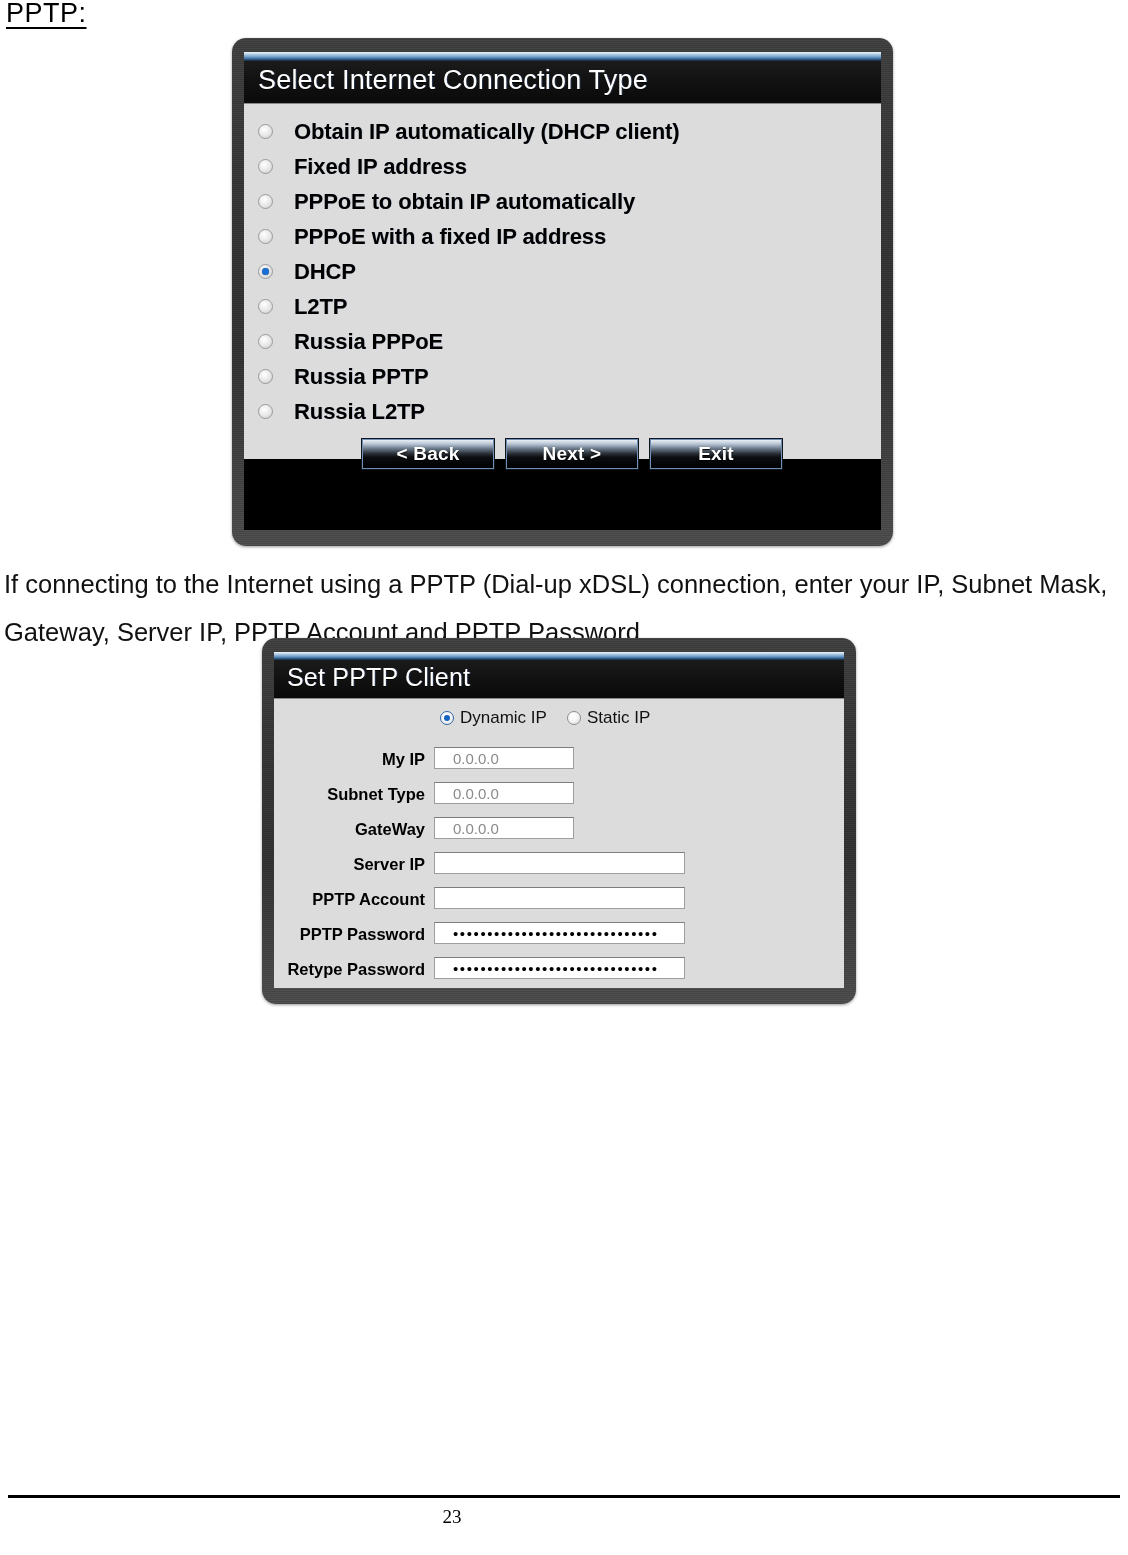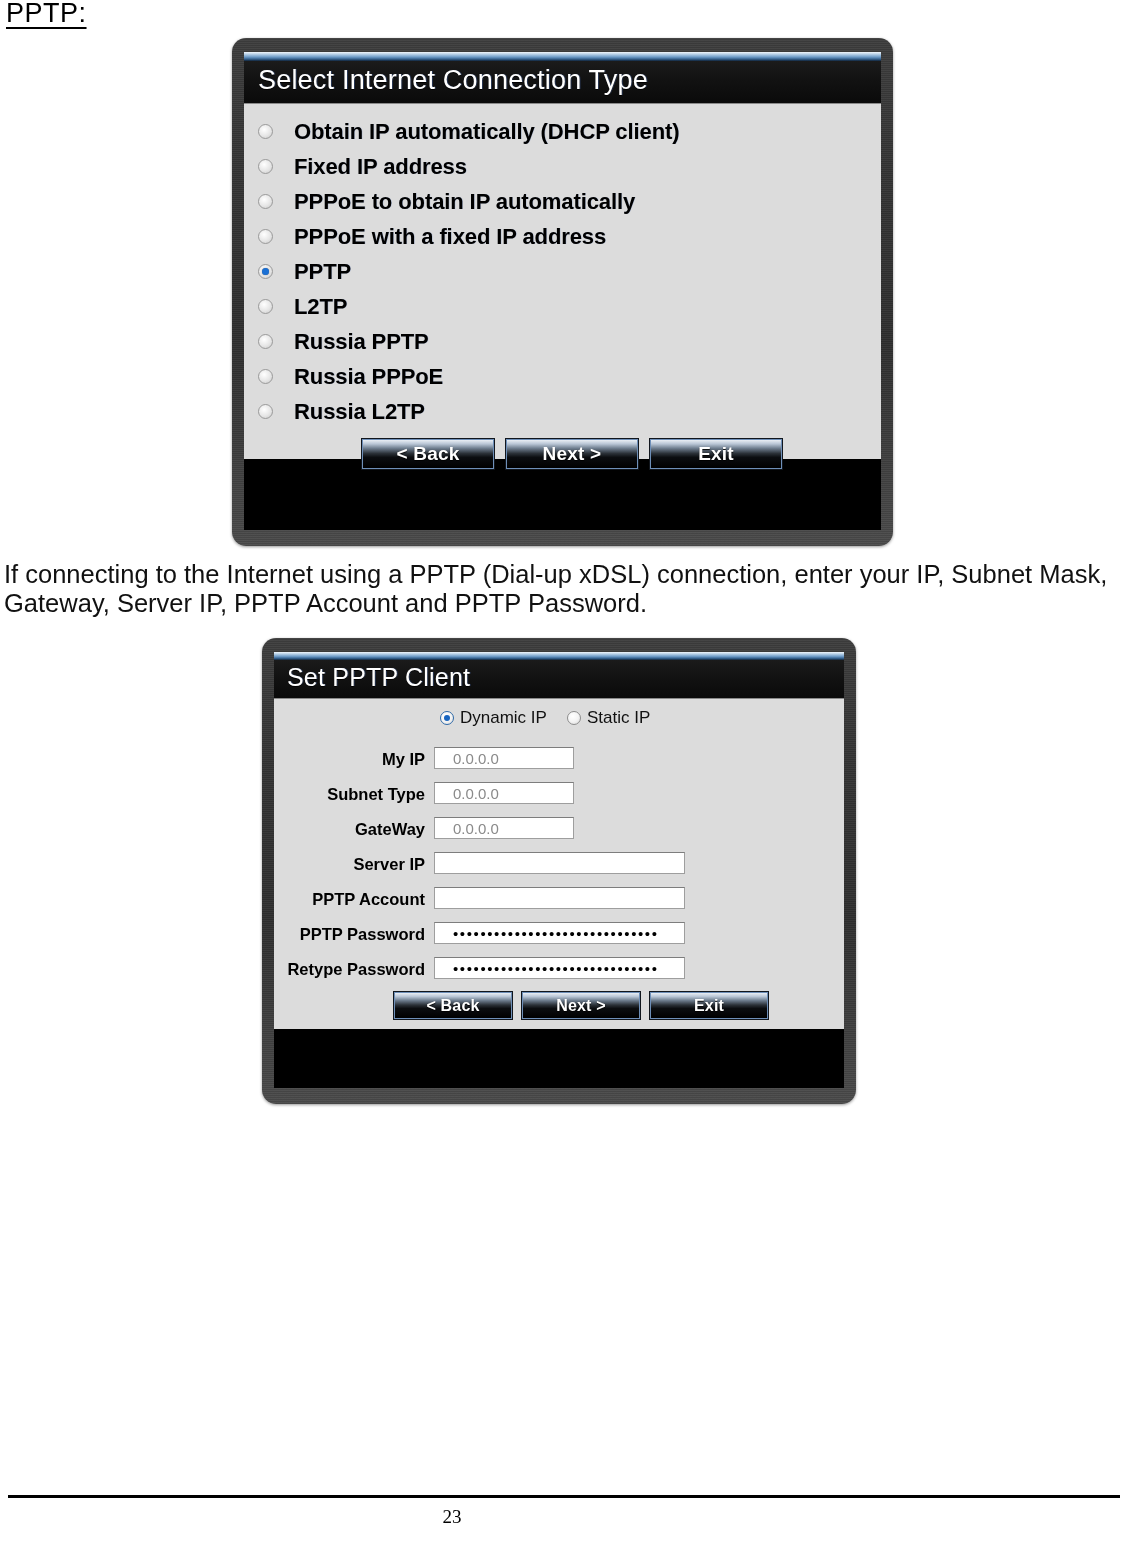--- a/index.html
+++ b/index.html
@@ -27,21 +27,21 @@
     text-underline-offset: 5px;
     font-family: "Liberation Sans", sans-serif;
   }
 
   .body-text {
     position: absolute;
     left: 4px;
     top: 560px;
     width: 1120px;
     font-size: 25.5px;
-    line-height: 29px;
+    line-height: 48px;
     color: #111;
     font-family: "Liberation Sans", sans-serif;
   }
 
   .footer-rule {
     position: absolute;
     left: 8px;
     top: 1495px;
     width: 1112px;
     height: 3px;
@@ -190,21 +190,21 @@
   }
   #dialog-connection-type .dlg-body { height: 355px; }
   #dialog-connection-type .btn-row { margin: 4px 0 0 104px; }
   #dialog-connection-type .btn { width: 132px; height: 30px; }
 
   
   #dialog-set-pptp-client {
     left: 262px;
     top: 638px;
     width: 594px;
-    height: 466px;
+    height: 366px;
   }
   #dialog-set-pptp-client .dlg-topstrip { height: 8px; }
   #dialog-set-pptp-client .dlg-titlebar { padding: 3px 0 6px 13px; }
   #dialog-set-pptp-client .dlg-title { font-size: 25px; }
   #dialog-set-pptp-client .dlg-body { height: 330px; }
 
   
   .ipmode-row {
     display: flex;
     align-items: center;
@@ -321,36 +321,36 @@
           <span class="radio-label">PPPoE to obtain IP automatically</span>
         </div>
 
         <div class="radio-row">
           <span class="radio"></span>
           <span class="radio-label">PPPoE with a fixed IP address</span>
         </div>
 
         <div class="radio-row">
           <span class="radio checked"></span>
-          <span class="radio-label">PPTP</span>
+          <span class="radio-label">DHCP</span>
         </div>
 
         <div class="radio-row">
           <span class="radio"></span>
           <span class="radio-label">L2TP</span>
         </div>
 
         <div class="radio-row">
           <span class="radio"></span>
+          <span class="radio-label">Russia PPPoE</span>
+        </div>
+
+        <div class="radio-row">
+          <span class="radio"></span>
           <span class="radio-label">Russia PPTP</span>
-        </div>
-
-        <div class="radio-row">
-          <span class="radio"></span>
-          <span class="radio-label">Russia PPPoE</span>
         </div>
 
         <div class="radio-row">
           <span class="radio"></span>
           <span class="radio-label">Russia L2TP</span>
         </div>
 
         <div class="btn-row">
           <div class="btn">&lt; Back</div>
           <div class="btn">Next &gt;</div>

